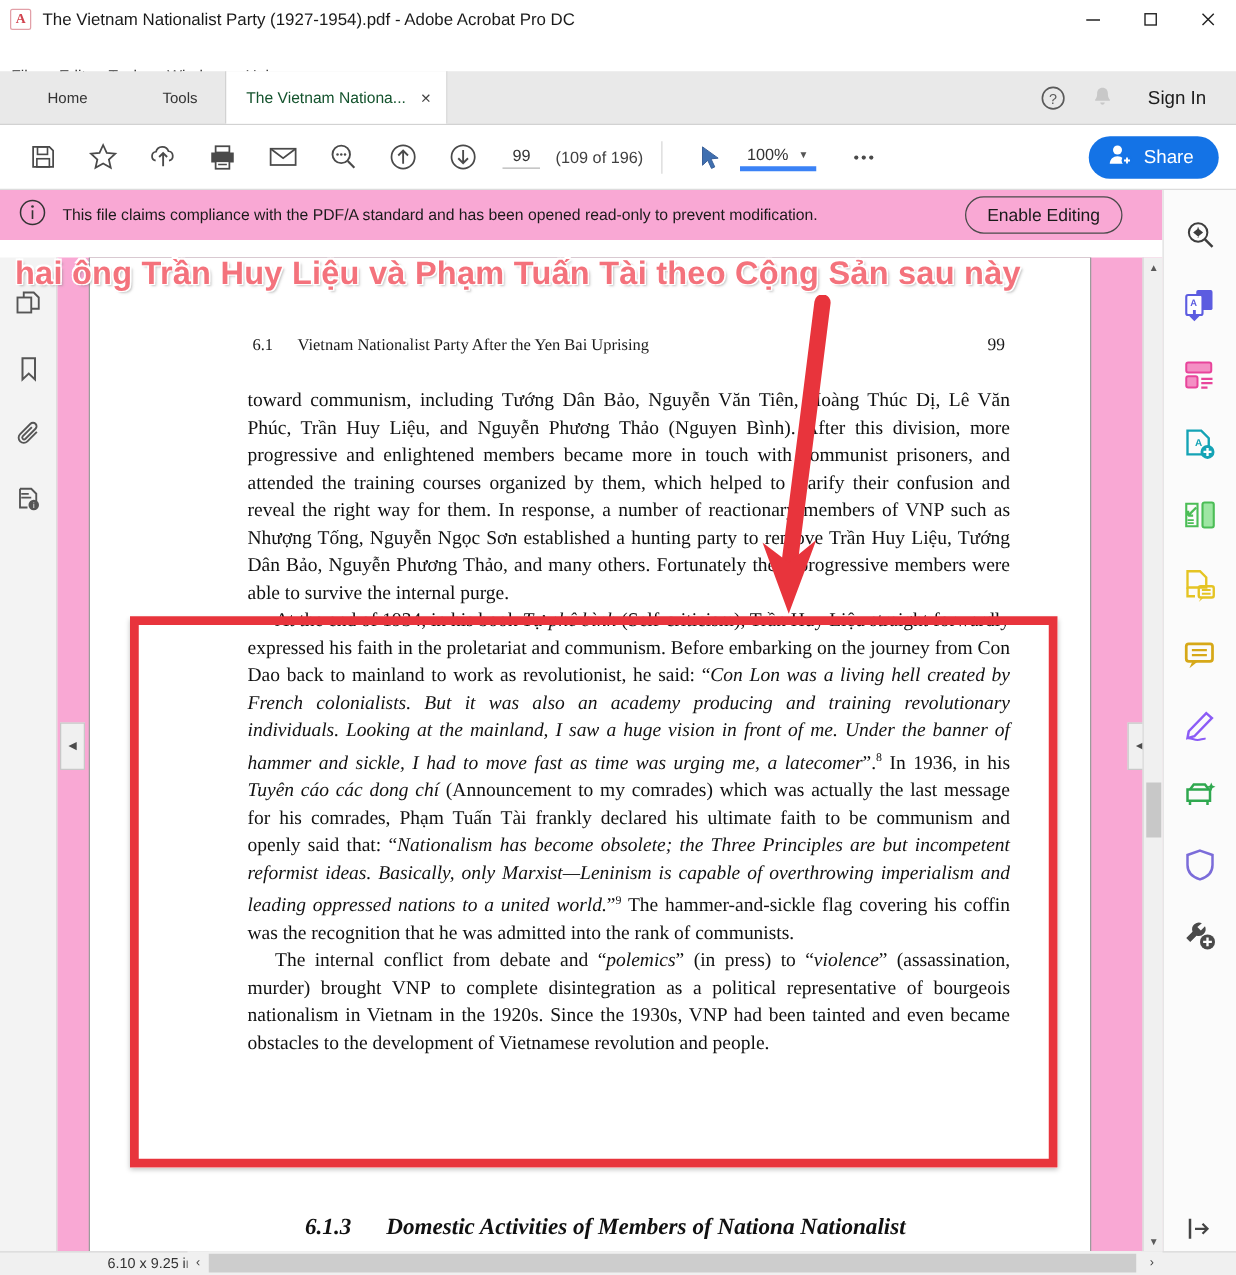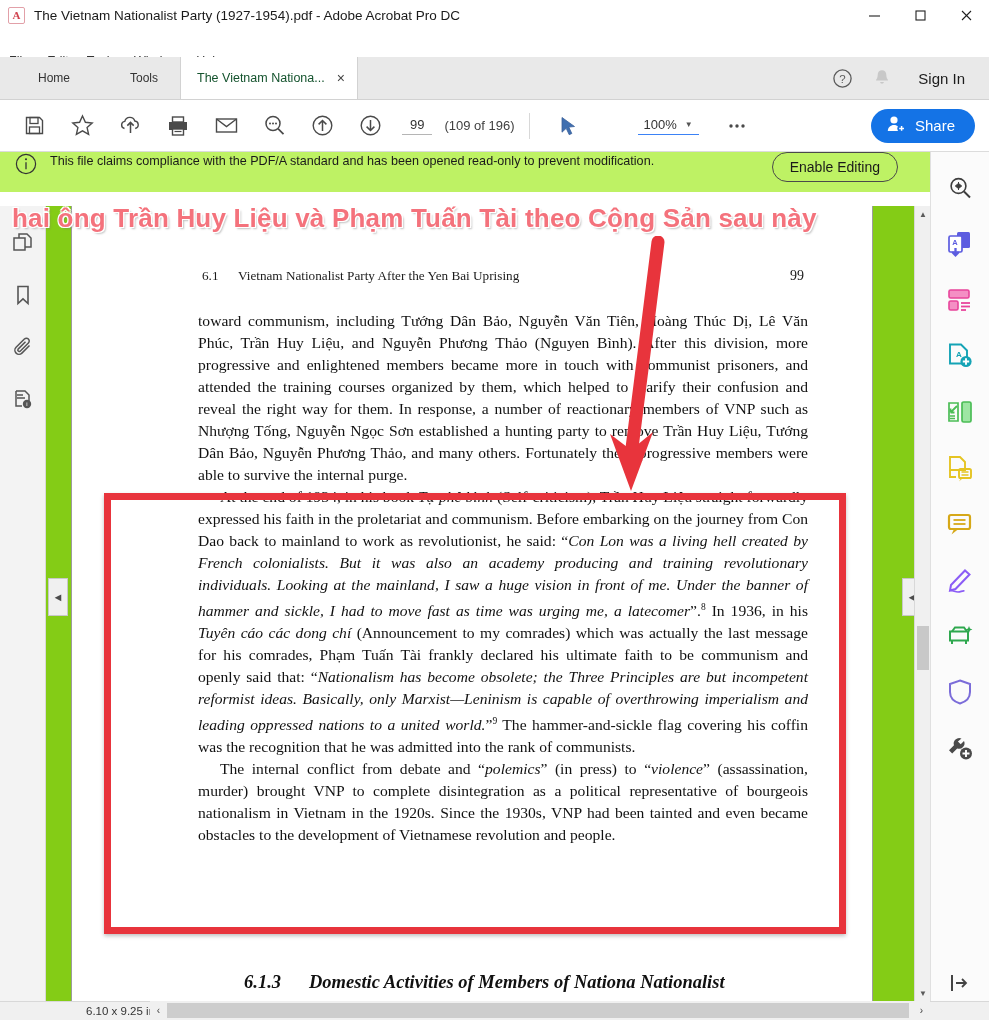--- a/index.html
+++ b/index.html
@@ -83,33 +83,33 @@
   }
   .page-box {
     margin-left: 8px; display: flex; align-items: center; gap: 12px;
   }
   .page-num {
     font-size: 13px; color: #333; border-bottom: 1px solid #b5b5b5;
     padding: 1px 8px 2px; min-width: 26px; text-align: center;
   }
   .page-of { font-size: 13px; color: #404040; white-space: nowrap; }
   .tb-sep { width: 1px; height: 26px; background: #d8d8d8; margin: 0 14px; }
-  .zoom-box { display: flex; align-items: center; gap: 8px; border-bottom: 1px solid #3b82f6; padding: 1px 6px 2px; margin-left: 46px; }
+  .zoom-box { display: flex; align-items: center; gap: 8px; border-bottom: 4px solid #3b82f6; padding: 1px 6px 2px; }
   .zoom-val { font-size: 13px; color: #333; }
   .share-btn {
     margin-left: auto; margin-right: 14px;
     background: #1473e6; color: #fff; border-radius: 17px;
     height: 34px; padding: 0 20px 0 14px; display: flex; align-items: center; gap: 8px;
     font-size: 15px; white-space: nowrap;
   }
 
   
   .banner {
     position: absolute; top: 152px; left: 0; width: 930px; height: 40px;
-    background: #bef264; display: flex; padding: 0 14px;
+    background: #f9a8d4; display: flex; align-items: center; padding: 0 14px;
   }
   .banner-ico { color: #333; margin-right: 12px; flex: 0 0 auto; }
   .banner-text { font-size: 12.6px; color: #1a1a1a; line-height: 1.45; max-width: 610px; }
   .enable-btn {
     margin-left: auto; margin-right: 18px;
     border: 1.4px solid #4a4a4a; border-radius: 16px;
     height: 30px; padding: 0 17px; display: flex; align-items: center;
     font-size: 14px; color: #1a1a1a; background: transparent; white-space: nowrap;
   }
 
@@ -126,21 +126,21 @@
     position: absolute; top: 152px; right: 0; width: 59px; height: 868px;
     background: #fbfbfb; border-left: 1px solid #e0e0e0;
     display: flex; flex-direction: column; align-items: center; padding-top: 14px;
   }
   .rt-ico { width: 44px; height: 44px; display: flex; align-items: center; justify-content: center; margin-bottom: 12px; }
   .rt-divider { width: 34px; height: 1px; background: #d8d8d8; margin: 8px 0 10px; }
 
   
   .viewport {
     position: absolute; top: 206px; left: 46px; width: 884px; height: 795px;
-    background: #84cc16; overflow: hidden;
+    background: #f9a8d4; overflow: hidden;
   }
   .page-shadow {
     position: absolute; top: 0; left: 26px; width: 800px; height: 795px;
     background: #ffffff;
     box-shadow: 0 0 0 1px #9c9c9c;
   }
   .page-inner { position: relative; width: 100%; height: 100%; padding: 0; }
 
   
   .runhead {

